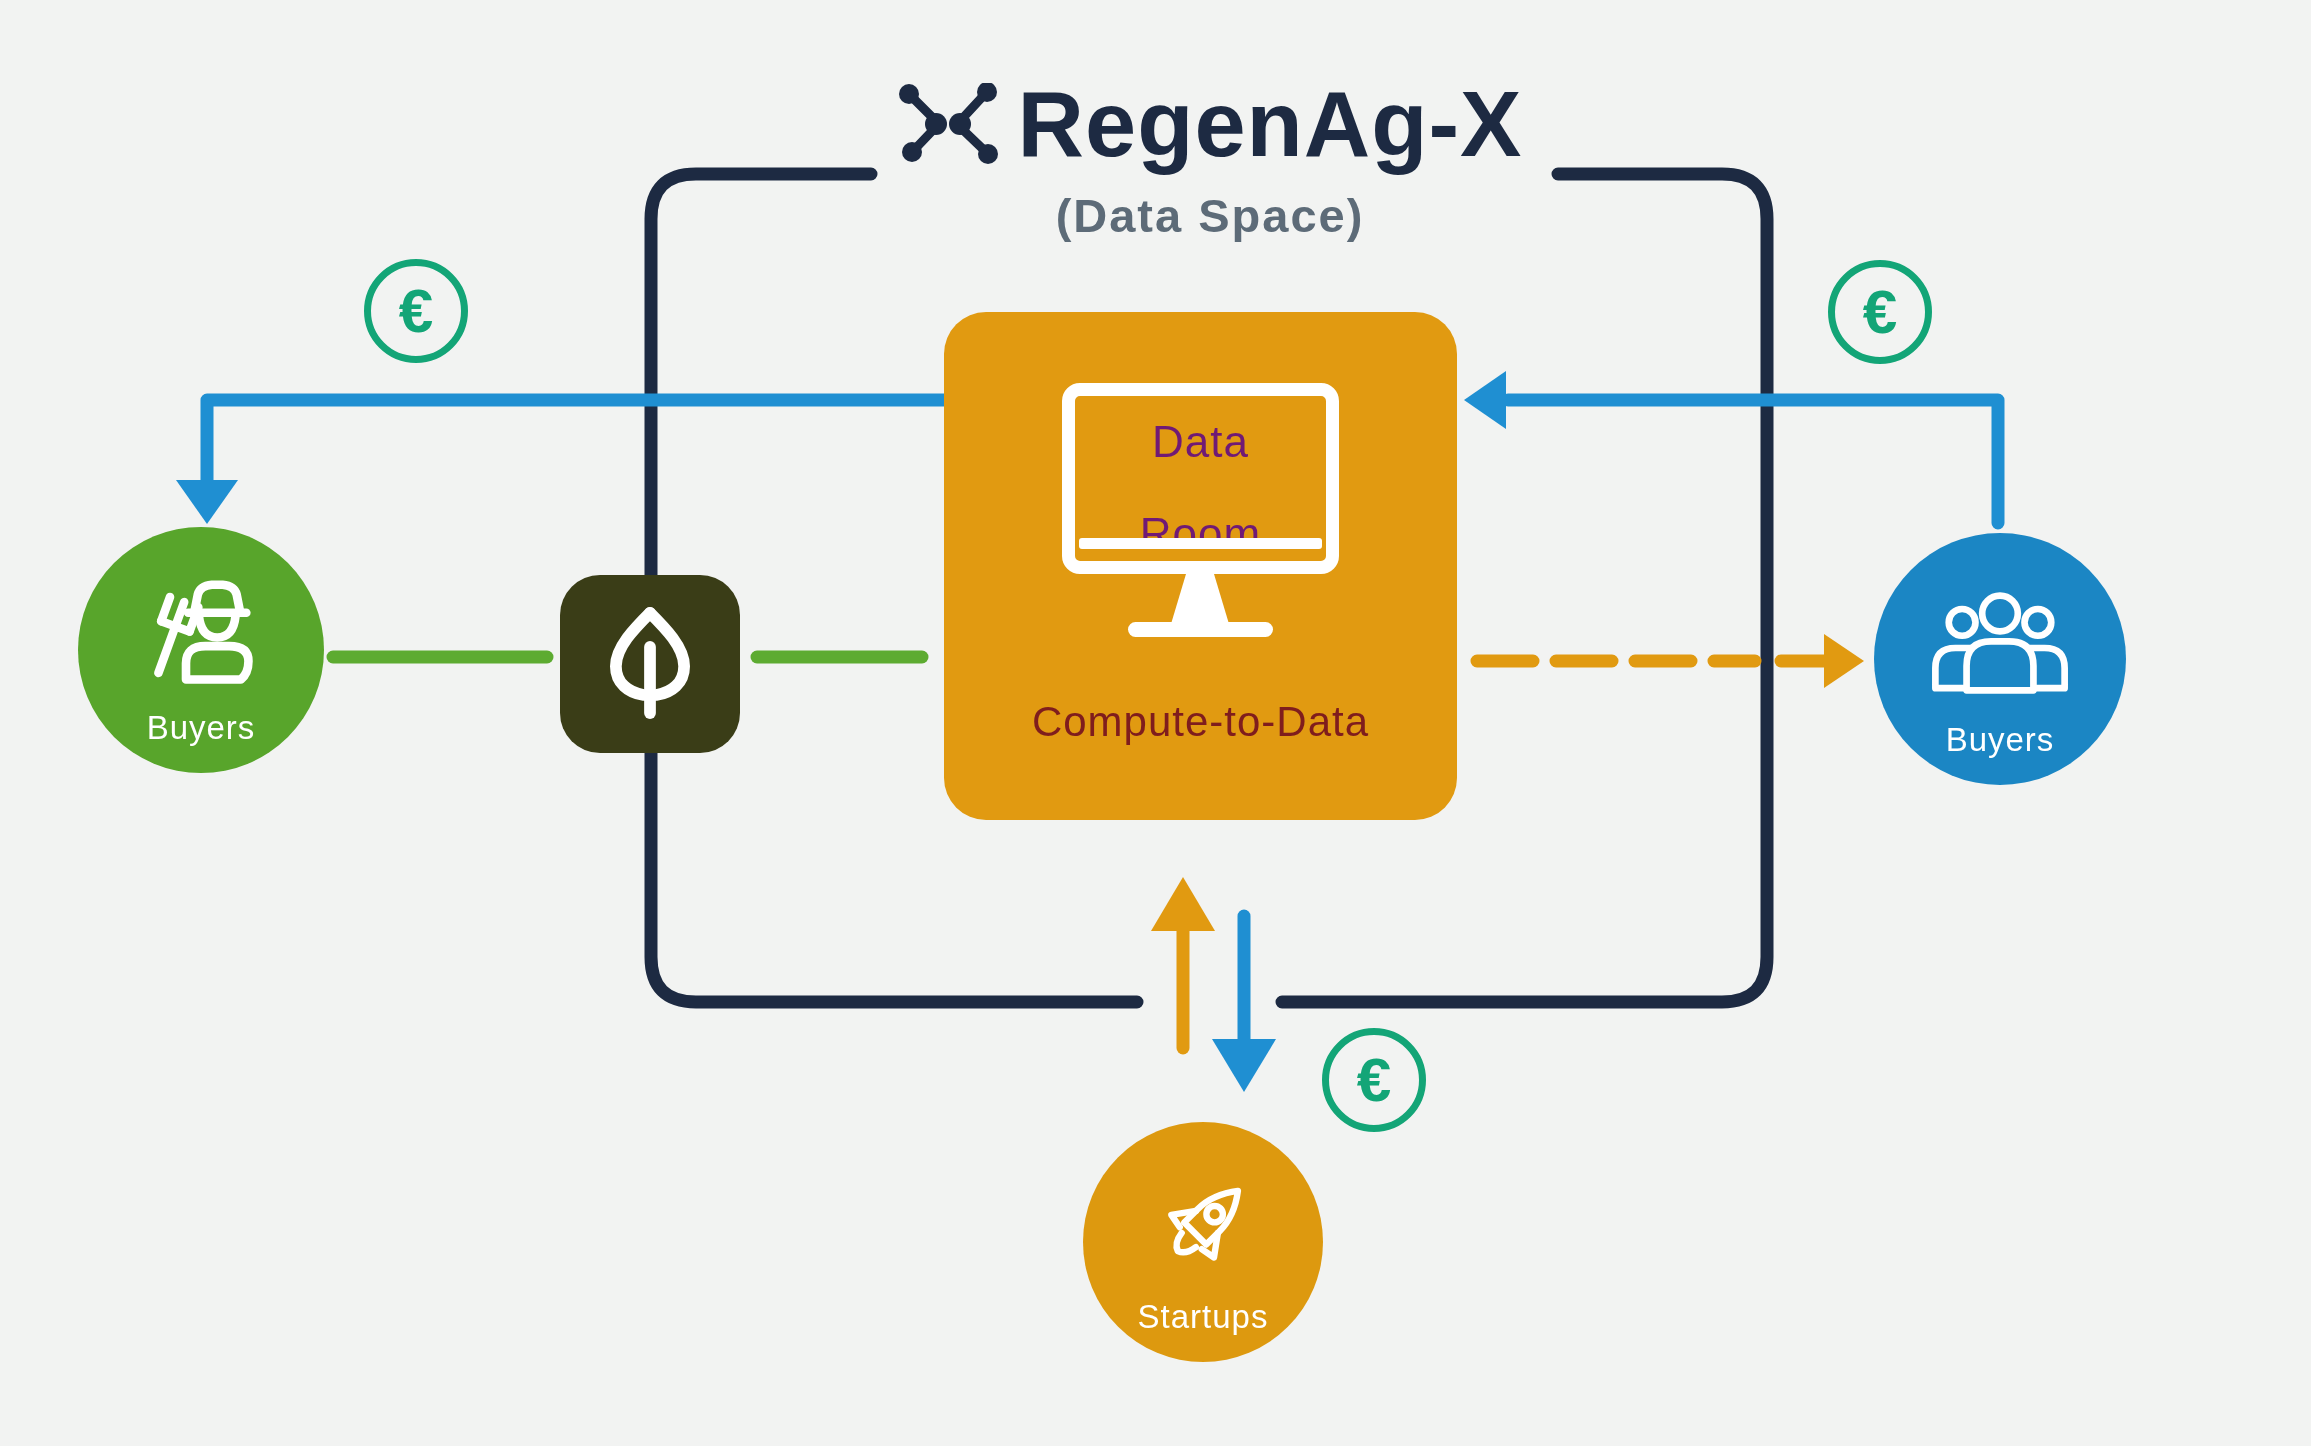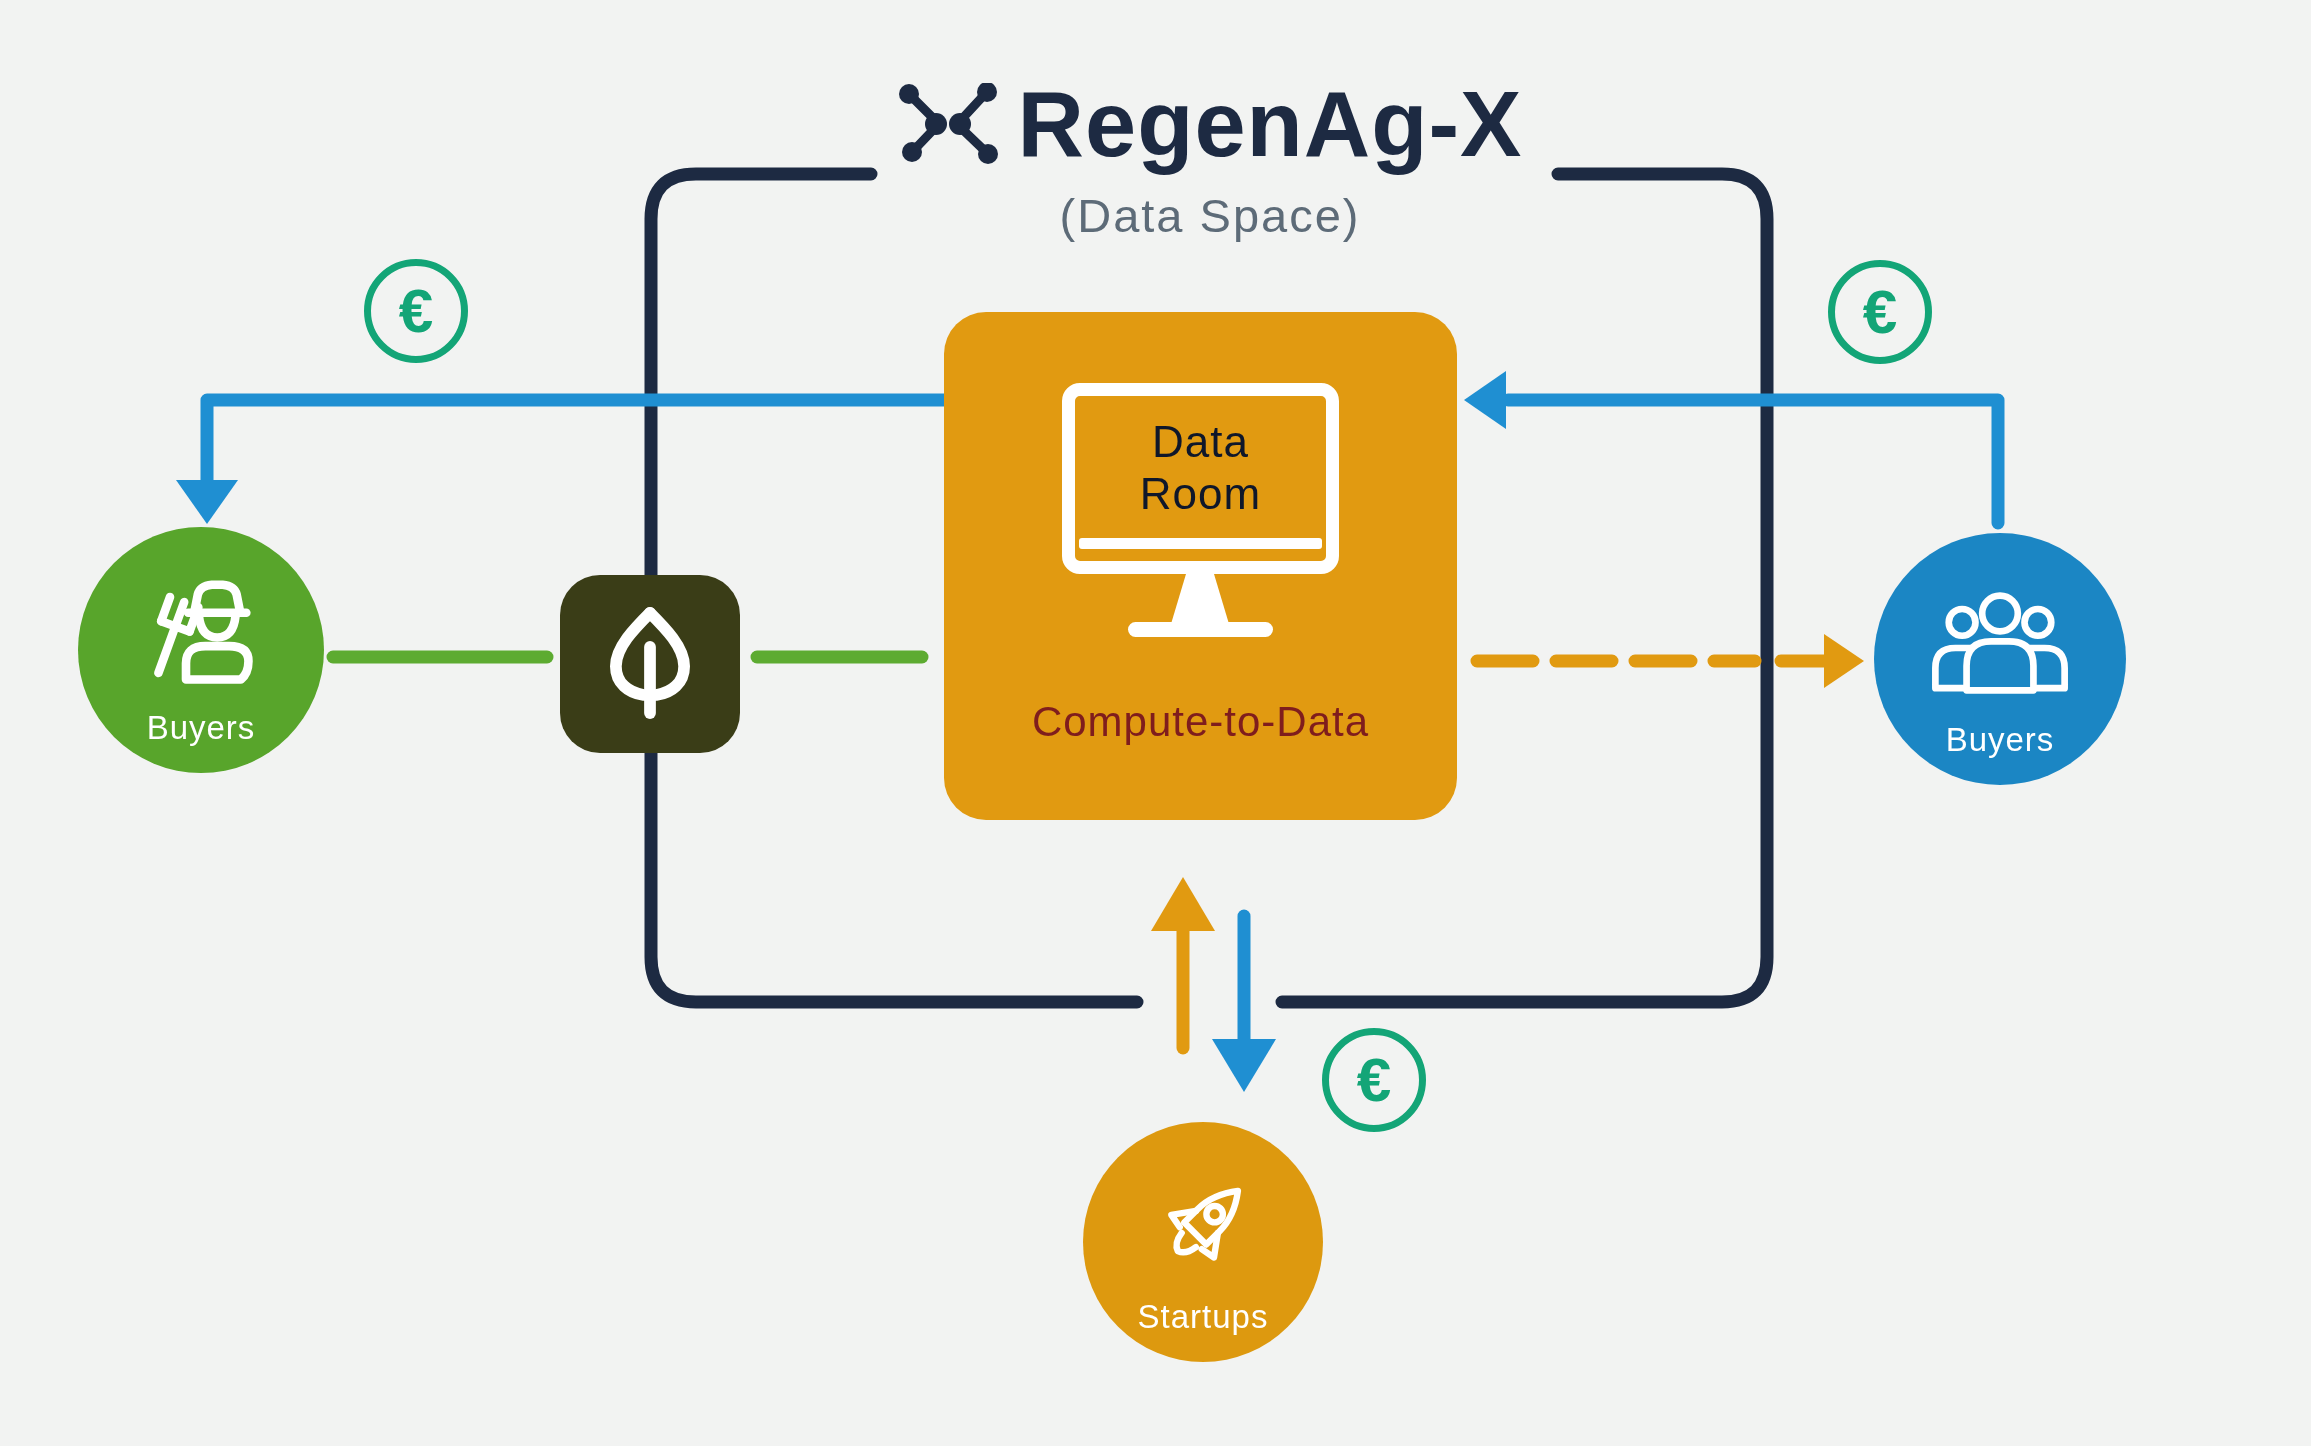--- a/index.html
+++ b/index.html
@@ -16,21 +16,21 @@
   .brand{
     position:absolute;left:860px;top:78px;width:700px;
     display:flex;align-items:center;justify-content:center;gap:20px;
   }
   .brand-logo{width:100px;height:82px;flex:0 0 auto;}
   .brand-name{
     font-size:92px;font-weight:700;color:#1d2a42;letter-spacing:1px;line-height:1;
   }
   .brand-subtitle{
     position:absolute;left:860px;top:188px;width:700px;text-align:center;
-    font-size:47px;font-weight:400;color:#5d6b78;letter-spacing:2px;
+    font-size:47px;font-weight:700;color:#5d6b78;letter-spacing:2px;
   }
 
   
   .euro{
     position:absolute;width:104px;height:104px;border-radius:50%;
     border:7px solid #13a577;box-sizing:border-box;
     display:flex;align-items:center;justify-content:center;
     color:#13a577;font-size:62px;font-weight:700;line-height:1;
   }
   .euro.tl{left:364px;top:259px;}
@@ -69,21 +69,21 @@
   }
   .screen{
     position:absolute;left:118px;top:71px;width:277px;height:191px;
     border:13px solid #ffffff;border-radius:18px;box-sizing:border-box;
     display:flex;flex-direction:column;align-items:center;justify-content:center;
     padding-bottom:22px;
   }
   .screen .bezel{
     position:absolute;left:4px;right:4px;bottom:12px;height:11px;background:#ffffff;border-radius:3px;
   }
-  .screen-line{color:#0f172a;font-size:44px;line-height:1.16;letter-spacing:1px;}
+  .screen-line{color:#701a75;font-size:44px;line-height:1.16;letter-spacing:1px;margin-top:40px;}
   .stand{
     position:absolute;left:211px;top:262px;width:90px;height:50px;background:#ffffff;
     clip-path:polygon(31px 0, 59px 0, 74px 50px, 16px 50px);
   }
   .base{
     position:absolute;left:184px;top:310px;width:145px;height:15px;background:#ffffff;border-radius:8px;
   }
   .compute-caption{
     position:absolute;left:0;right:0;top:386px;text-align:center;
     color:#7f1d1d;font-size:42px;letter-spacing:1px;

